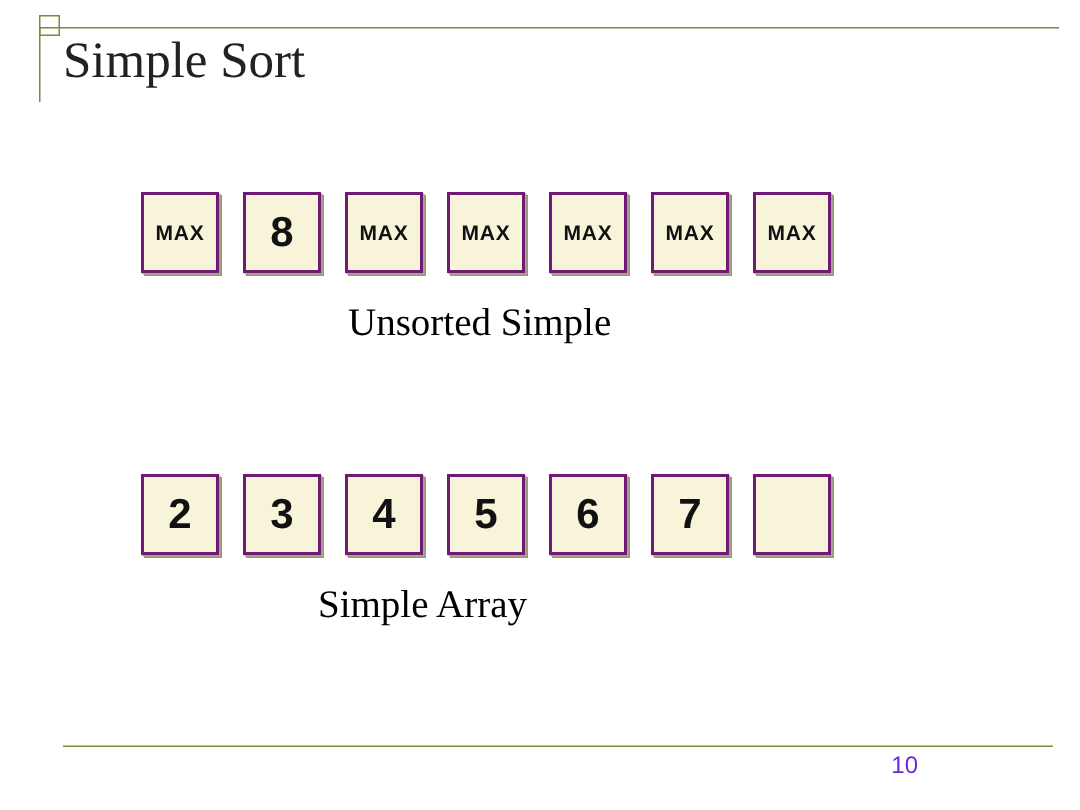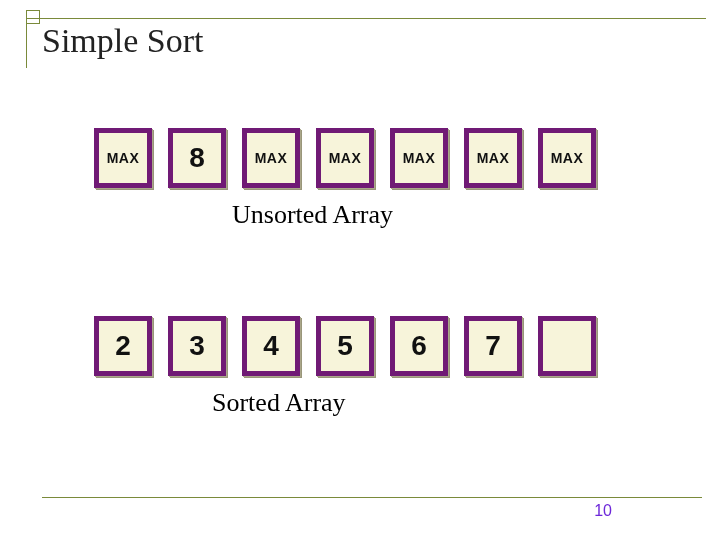--- a/index.html
+++ b/index.html
@@ -50,21 +50,21 @@
   }
   .array-row {
     position: absolute;
     display: flex;
     gap: 16px;
   }
   .cell {
     width: 48px;
     height: 50px;
     background: #f7f4da;
-    border: 5px solid #701a75;
+    border: 2px solid #701a75;
     box-shadow: 1px 1px 0 #aaa78a, 2px 2px 0 #99967a;
     display: flex;
     align-items: center;
     justify-content: center;
     font-family: Arial, Helvetica, sans-serif;
     color: #111;
   }
   .cell.num { font-size: 28px; font-weight: 700; }
   .cell.max { font-size: 14px; font-weight: 700; letter-spacing: 0.5px; }
   .cell.empty { background: #f7f4da; }
@@ -108,29 +108,29 @@
 
   <div id="row-unsorted" class="array-row">
     <div class="cell max">MAX</div>
     <div class="cell num">8</div>
     <div class="cell max">MAX</div>
     <div class="cell max">MAX</div>
     <div class="cell max">MAX</div>
     <div class="cell max">MAX</div>
     <div class="cell max">MAX</div>
   </div>
-  <div id="cap-unsorted" class="caption">Unsorted Array</div>
+  <div id="cap-unsorted" class="caption">Unsorted Simple</div>
 
   <div id="row-sorted" class="array-row">
     <div class="cell num">2</div>
     <div class="cell num">3</div>
     <div class="cell num">4</div>
     <div class="cell num">5</div>
     <div class="cell num">6</div>
     <div class="cell num">7</div>
     <div class="cell empty"></div>
   </div>
-  <div id="cap-sorted" class="caption">Sorted Array</div>
+  <div id="cap-sorted" class="caption">Simple Array</div>
 
   <div class="bottom-rule"></div>
   <div class="page-num">10</div>
 
 </div>
 
 </body></html>

